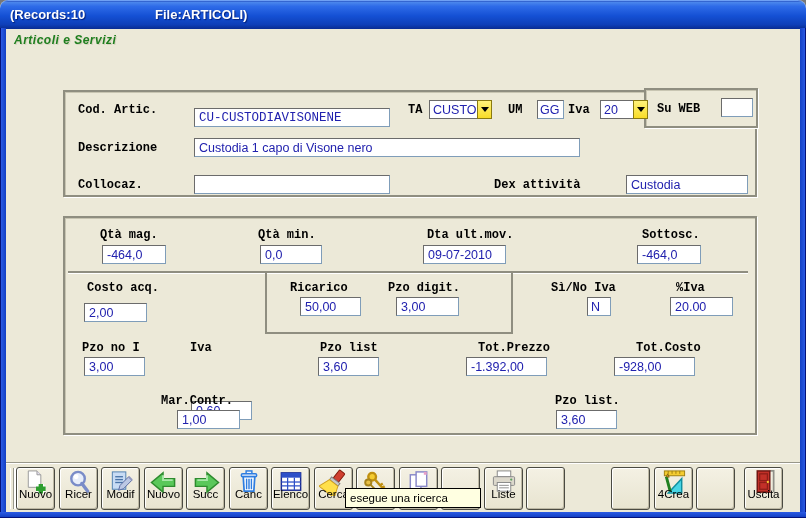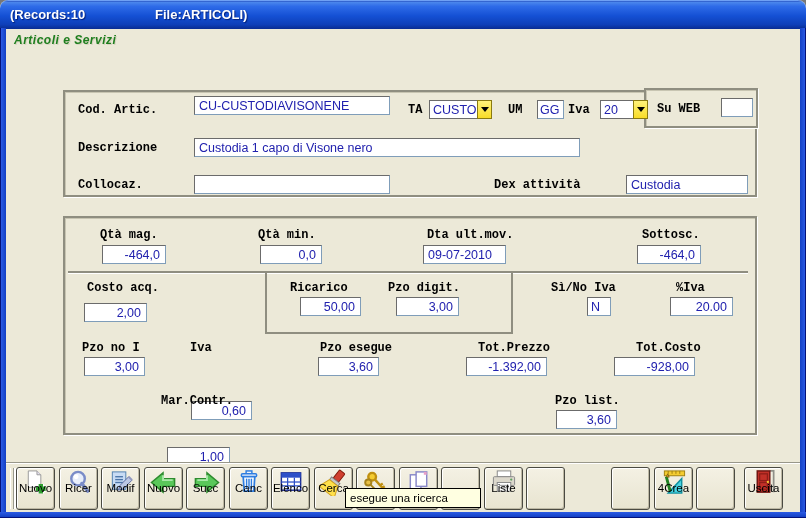--- a/index.html
+++ b/index.html
@@ -29,40 +29,40 @@
   .frame{position:absolute;border:2px solid #8F8E80;box-sizing:border-box;
     box-shadow:1px 1px 0 #FFFFFF,inset 1px 1px 0 #c8c5b2;}
   .hline{position:absolute;height:2px;background:#8F8E80;box-shadow:0 1px 0 #fff;}
   
   .lbl{position:absolute;font-family:Liberation Mono, monospace;font-weight:bold;
     font-size:12px;color:#000;white-space:nowrap;}
   .inp{position:absolute;height:19px;box-sizing:border-box;background:#fff;
     border:1px solid #7F9DB9;border-top-color:#6B6B6B;border-left-color:#6B6B6B;
     font-family:"Liberation Sans",sans-serif;font-size:12.5px;color:#2121AE;
     padding:1px 4px;outline:none;}
-  .inp.num{text-align:right;padding-right:5px;}
+  .inp.num{text-align:left;padding-right:5px;}
   .sel{position:absolute;height:19px;display:flex;box-sizing:border-box;}
   .sel .stxt{width:100%;height:19px;box-sizing:border-box;background:#fff;
     border:1px solid #6B6B6B;border-right:none;font-size:12.5px;color:#2121AE;
     padding:2px 3px;overflow:hidden;white-space:nowrap;}
   .dbtn{width:15px;height:19px;box-sizing:border-box;flex:none;cursor:pointer;
     background:linear-gradient(180deg,#FFF27A,#F8DC28);border:1px solid #8A7A10;
     display:flex;align-items:center;justify-content:center;}
   .dbtn:after{content:"";border-left:4px solid transparent;border-right:4px solid transparent;
     border-top:5px solid #000;}
   
   .toolbar{position:absolute;left:6px;top:462px;width:794px;height:50px;background:#ECE9D8;
     border-top:1px solid #98978A;box-shadow:inset 0 1px 0 #fff;}
   .gripper{position:absolute;left:10px;top:468px;height:41px;width:2px;
     border-left:1px solid #fff;border-right:1px solid #9a998c;box-shadow:3px 0 0 #fff,4px 0 0 #9a998c;}
   .tbtn{position:absolute;top:467px;width:39px;height:43px;box-sizing:border-box;cursor:pointer;
     background:linear-gradient(180deg,#F4F1E4,#E8E4D0);border:1px solid #4A4A42;border-radius:3px;
     box-shadow:inset 1px 1px 0 #fff,inset -1px -1px 0 #BDB8A4;}
   .tbtn svg{display:block;margin:1px auto 0;}
-  .tbtn .blab{position:absolute;left:0;right:0;bottom:15px;text-align:center;
+  .tbtn .blab{position:absolute;left:0;right:0;bottom:9px;text-align:center;
     font-size:11.5px;color:#000;white-space:nowrap;overflow:hidden;}
   
   .tooltip{position:absolute;left:345px;top:488px;width:126px;z-index:50;
     background:#FFFFE1;border:1px solid #000;padding:2px 4px;
     font-size:11.5px;line-height:14px;color:#000;}
 </style>
 </head>
 <body>
 
 <div class="screen">
@@ -73,21 +73,21 @@
   </div>
   <div class="b-left"></div>
   <div class="b-right"></div>
 
   <div class="heading">Articoli e Servizi</div>
 
   <div class="frame" style="left:63px;top:90px;width:694px;height:107px"></div>
   <div class="frame" style="left:644px;top:88px;width:114px;height:40px;background:#ECE9D8"></div>
 
   <div class="lbl" style="left:78px;top:103px">Cod. Artic.</div>
-  <input class="inp" style="left: 194px; top: 96px; width: 196px;" value="CU-CUSTODIAVISONENE">
+  <input class="inp" style="left: 194px; top: 108px; width: 196px; font-family: Liberation Mono, monospace;" value="CU-CUSTODIAVISONENE">
 
   <div class="lbl" style="left:408px;top:103px">TA</div>
   <div class="sel" style="left:429px;top:100px;width:63px">
     <span class="stxt">CUSTO</span>
     <span class="dbtn"></span>
   </div>
 
   <div class="lbl" style="left:508px;top:103px">UM</div>
   <input class="inp" style="left: 537px; top: 100px; width: 27px; padding: 2px 2px;" value="GG">
 
@@ -139,31 +139,31 @@
 
   <div class="lbl" style="left:676px;top:281px">%Iva</div>
   <input class="inp num" style="left: 670px; top: 297px; width: 63px;" value="20.00">
 
   <div class="lbl" style="left:82px;top:341px">Pzo no I</div>
   <input class="inp num" style="left: 84px; top: 357px; width: 61px;" value="3,00">
 
   <div class="lbl" style="left:190px;top:341px">Iva</div>
   <input class="inp num" style="left: 191px; top: 357px; width: 61px; margin-top: 44px;" value="0,60">
 
-  <div class="lbl" style="left:320px;top:341px">Pzo esegue</div>
+  <div class="lbl" style="left:320px;top:341px">Pzo list</div>
   <input class="inp num" style="left: 318px; top: 357px; width: 61px;" value="3,60">
 
   <div class="lbl" style="left:478px;top:341px">Tot.Prezzo</div>
   <input class="inp num" style="left: 466px; top: 357px; width: 81px;" value="-1.392,00">
 
   <div class="lbl" style="left:636px;top:341px">Tot.Costo</div>
   <input class="inp num" style="left: 614px; top: 357px; width: 81px;" value="-928,00">
 
   <div class="lbl" style="left:161px;top:394px">Mar.Contr.</div>
-  <input class="inp num" style="left: 167px; top: 410px; width: 63px; margin-top: 37px;" value="1,00">
+  <input class="inp num" style="left: 177px; top: 410px; width: 63px;" value="1,00">
 
   <div class="lbl" style="left:555px;top:394px">Pzo list.</div>
   <input class="inp num" style="left: 556px; top: 410px; width: 61px;" value="3,60">
 
   <div class="toolbar"></div>
   <div class="gripper"></div>
 
   <div class="tbtn" style="left:16px">
     <svg width="30" height="27" viewBox="0 0 30 28">
       <path d="M7 2h9l4 4v13H7z" fill="#fff" stroke="#999"></path>

